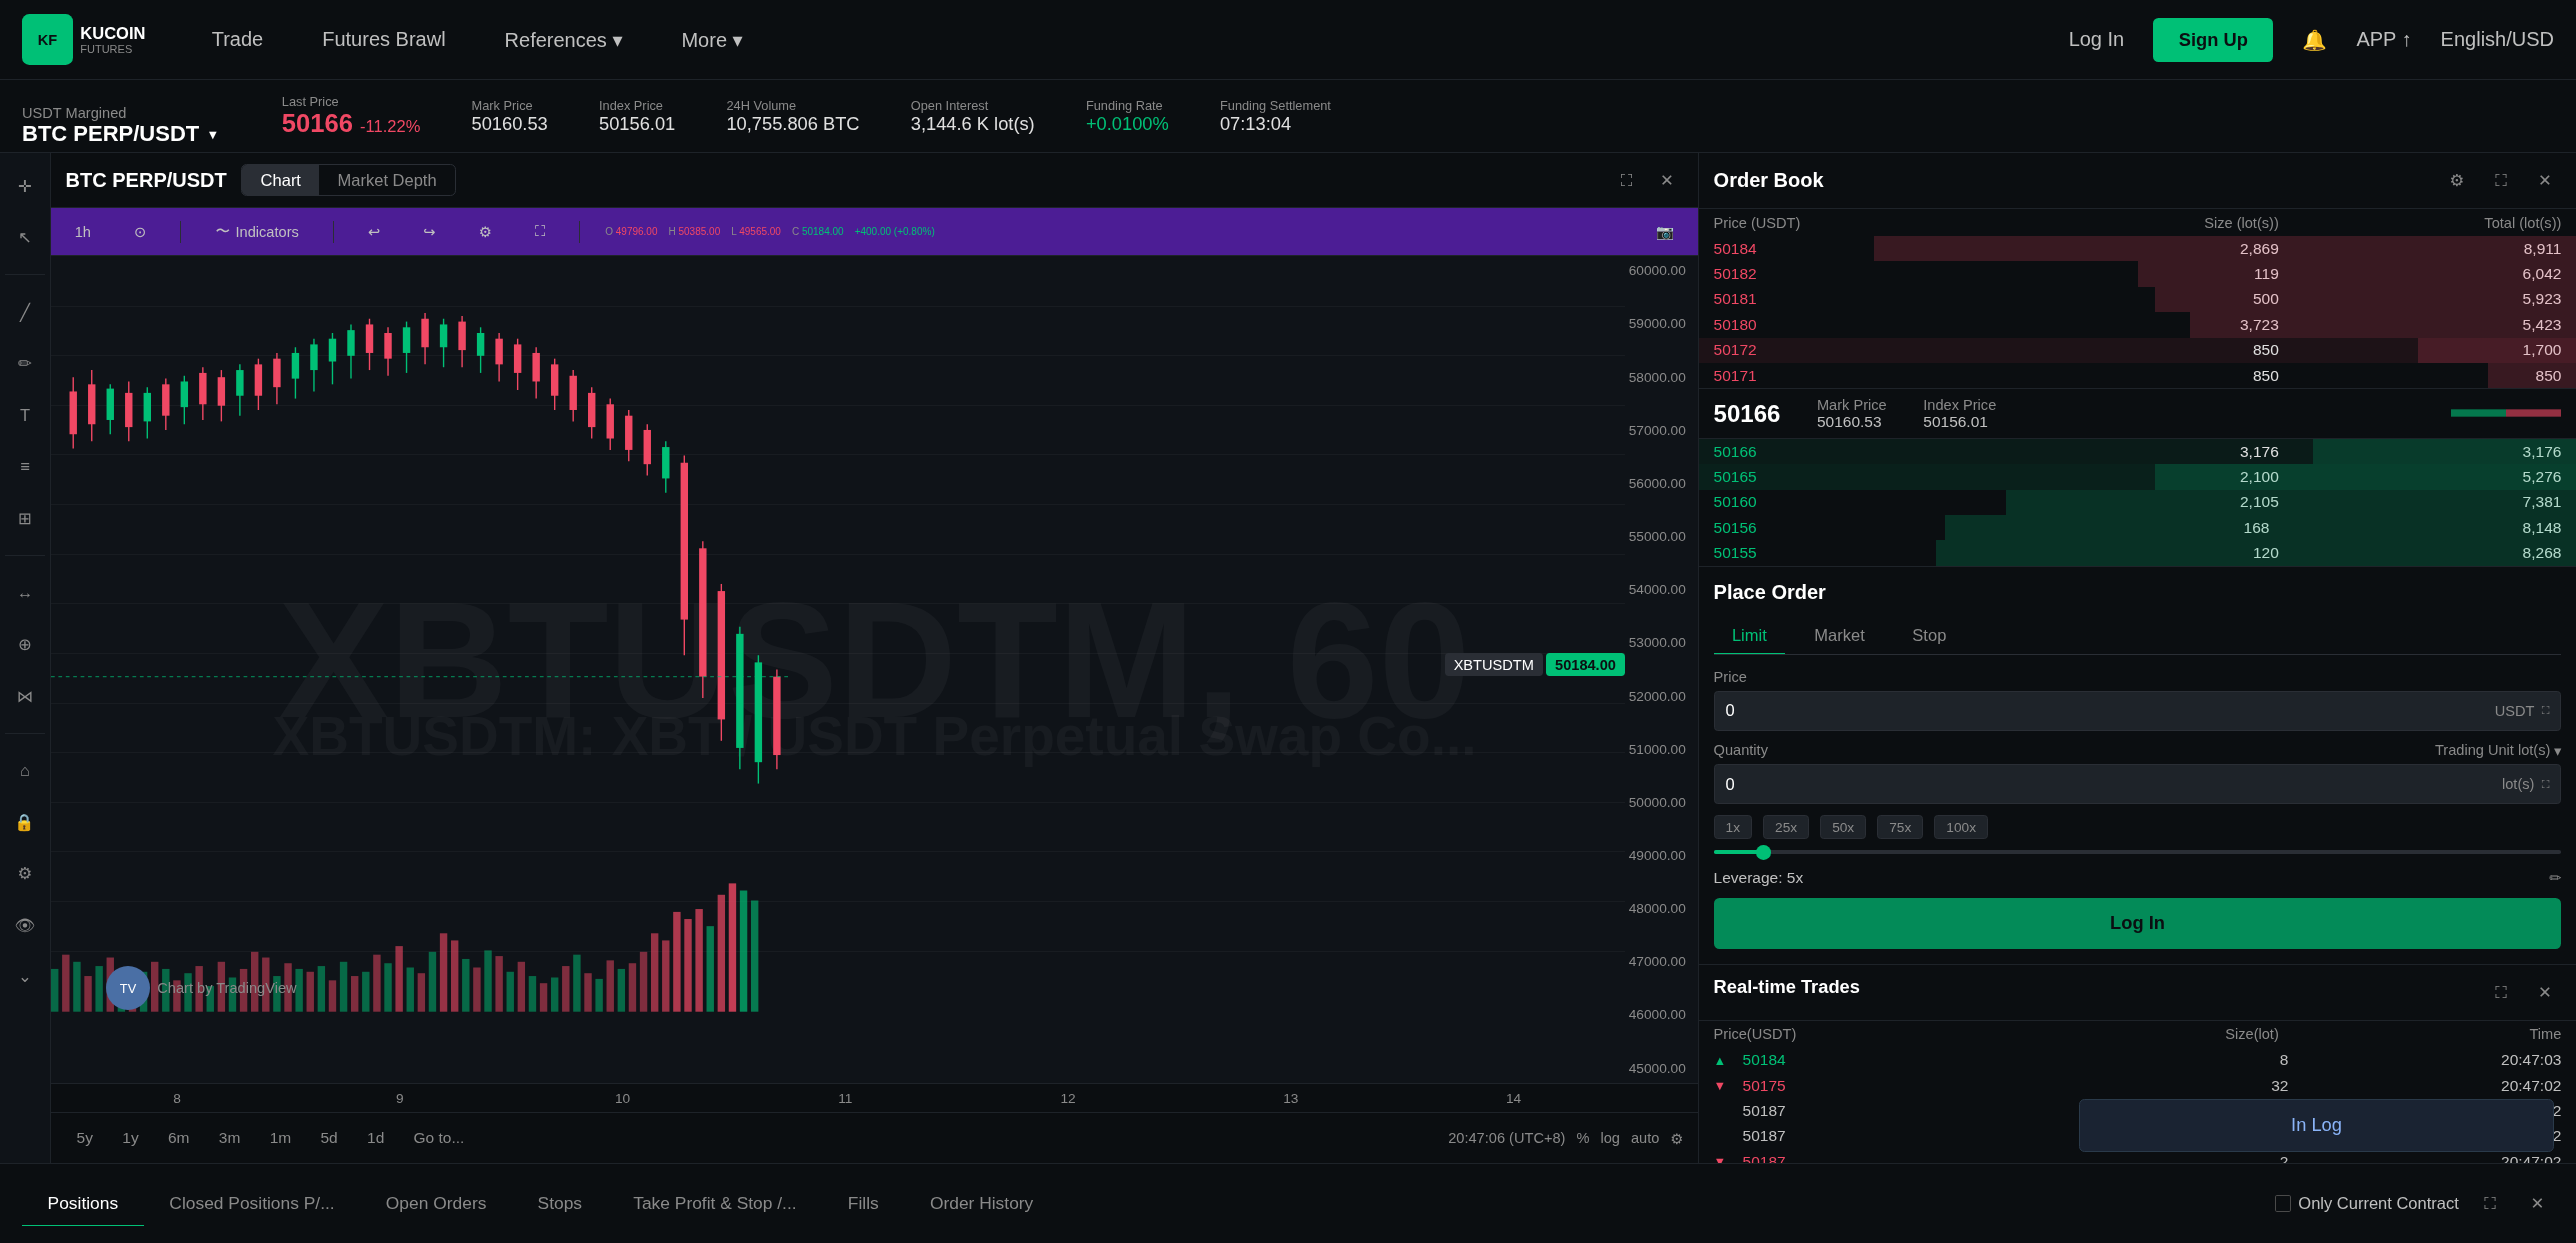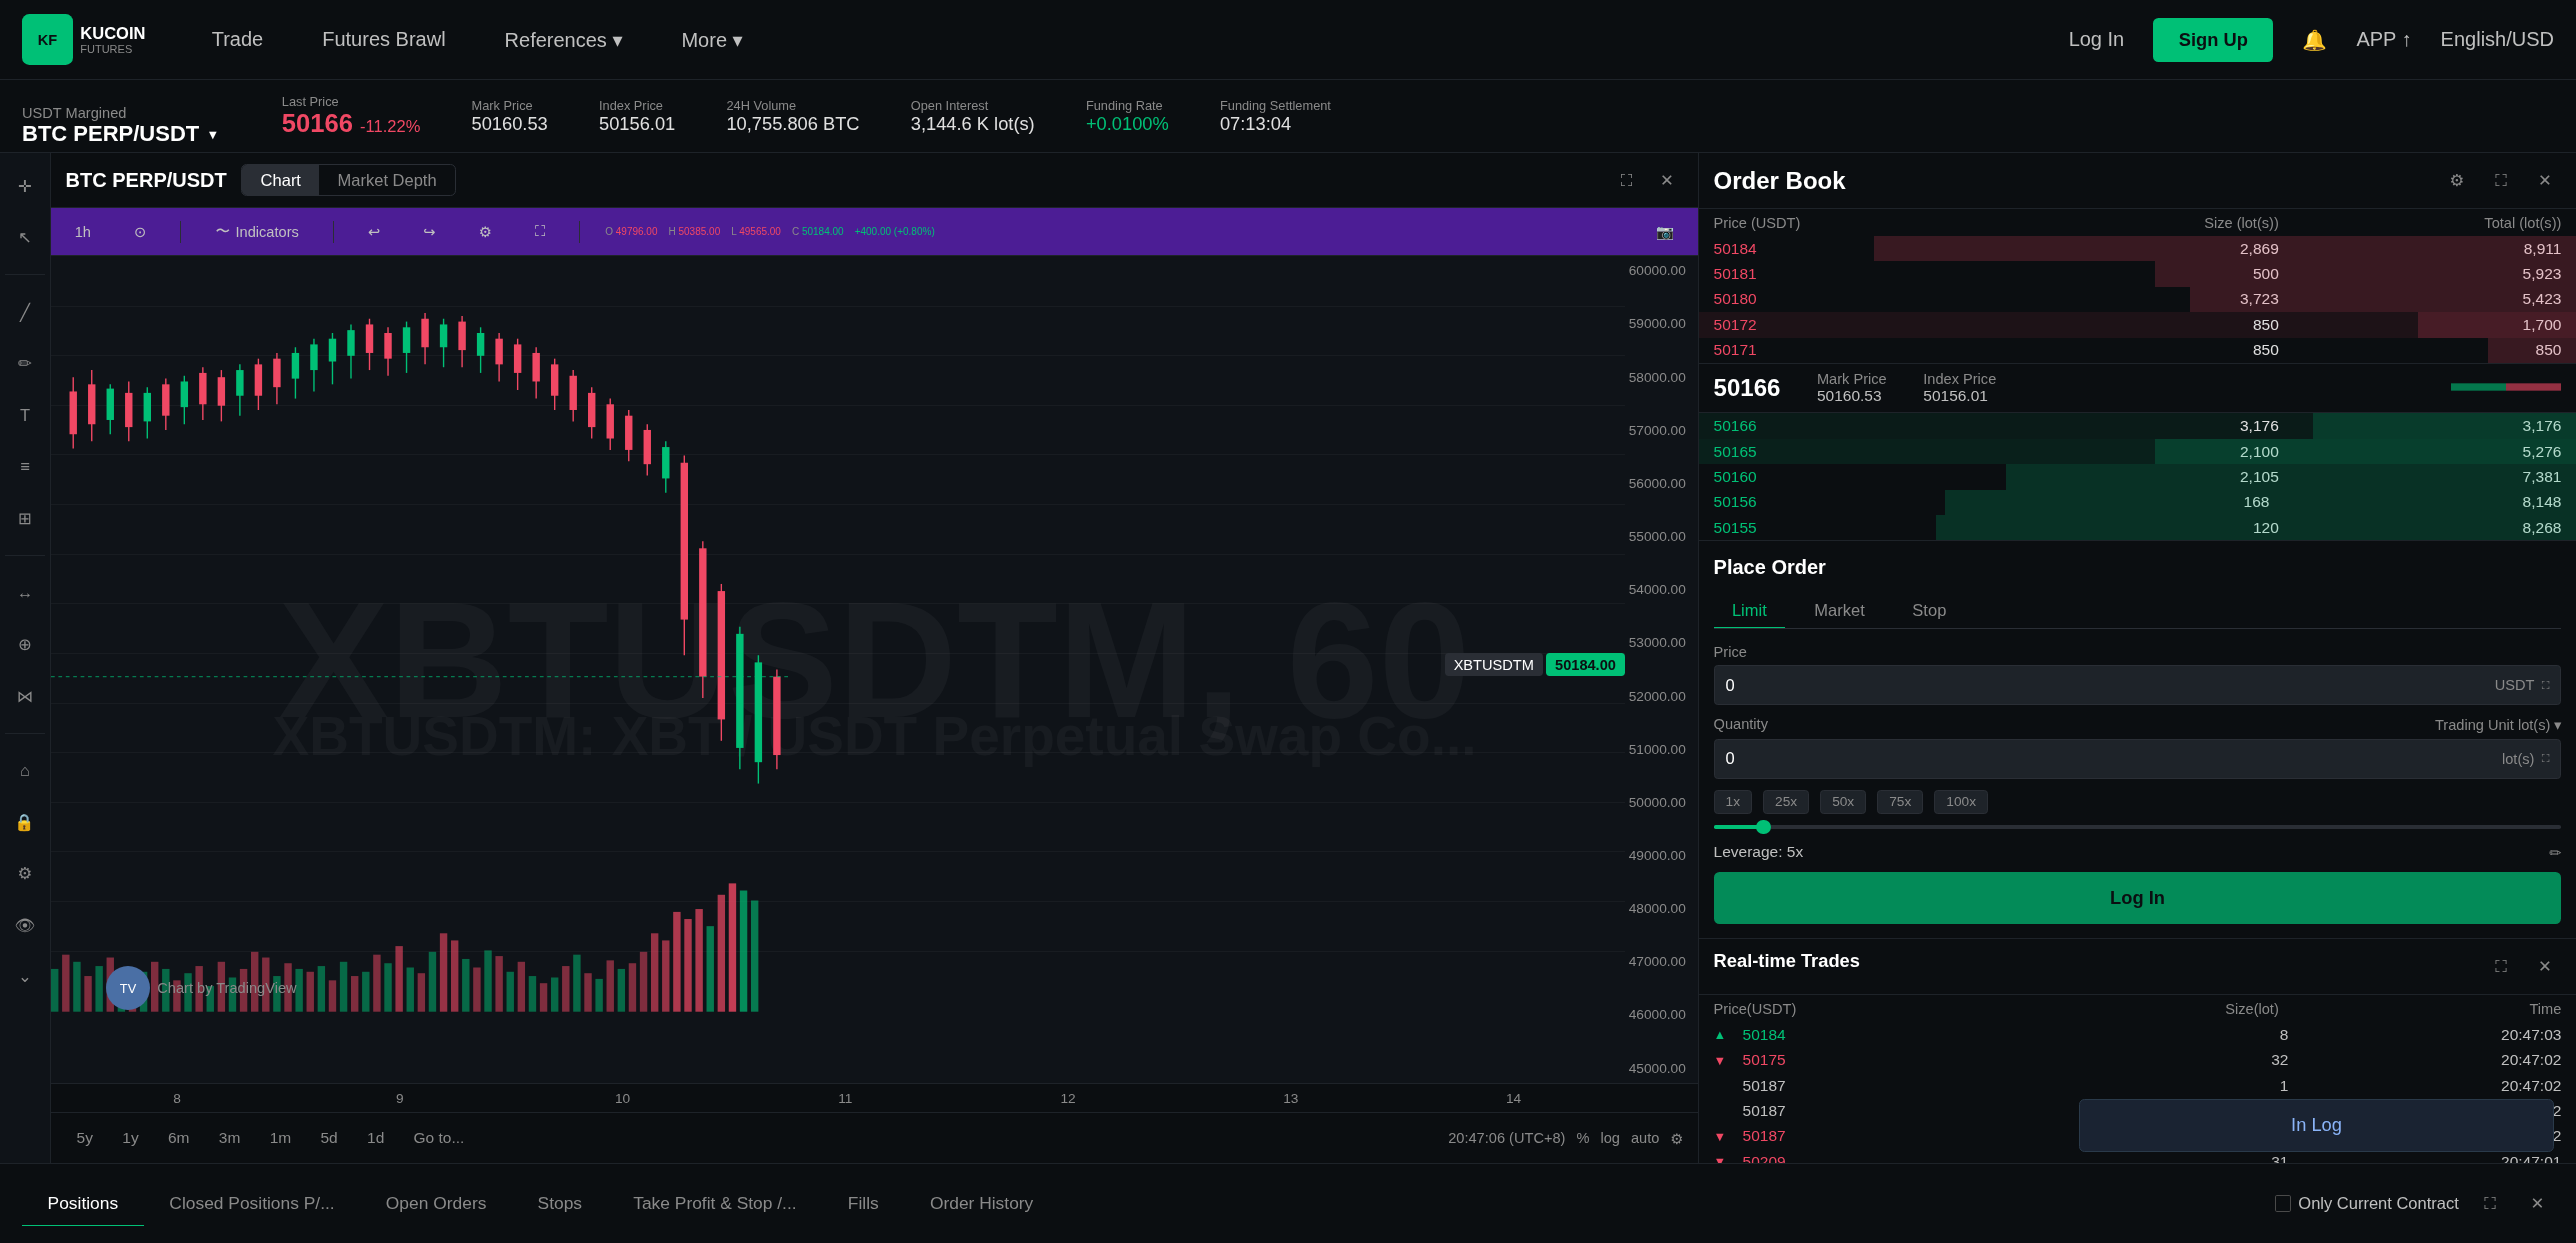--- a/index.html
+++ b/index.html
@@ -338,21 +338,21 @@
     .panel-section {
       border-bottom: 0.9px solid #1e2329;
     }
     .panel-header {
       display: flex;
       align-items: center;
       padding: 11px 14.6px;
       border-bottom: 0.9px solid #1e2329;
       gap: 11px;
     }
-    .panel-title { color: #fff; font-size: 24px; font-weight: bold; flex: 1; }
+    .panel-title { color: #fff; font-size: 20px; font-weight: bold; flex: 1; }
     .panel-icon {
       width: 33px;
       height: 33px;
       display: flex;
       align-items: center;
       justify-content: center;
       color: #8a8a8a;
       cursor: pointer;
       font-size: 16.5px;
     }
@@ -976,20 +976,26 @@
         <span style="text-align:right;">Total (lot(s))</span>
       </div>
 
       <div class="ob-row" style="justify-items:end;">
         <span class="price" style="justify-self:start;">50184</span>
         <span>2,869</span>
           <span>8,911</span>
         <div class="ob-bar-bg bar-red" style="width:80%;"></div>
       </div>
       <div class="ob-row" style="justify-items:end;">
+        <span class="price" style="justify-self:start;">50182</span>
+        <span>119</span>
+          <span>6,042</span>
+        <div class="ob-bar-bg bar-red" style="width:50%;"></div>
+      </div>
+      <div class="ob-row" style="justify-items:end;">
         <span class="price" style="justify-self:start;">50181</span>
         <span>500</span>
           <span>5,923</span>
         <div class="ob-bar-bg bar-red" style="width:48%;"></div>
       </div>
       <div class="ob-row" style="justify-items:end;">
         <span class="price" style="justify-self:start;">50180</span>
         <span>3,723</span>
           <span>5,423</span>
         <div class="ob-bar-bg bar-red" style="width:44%;"></div>

